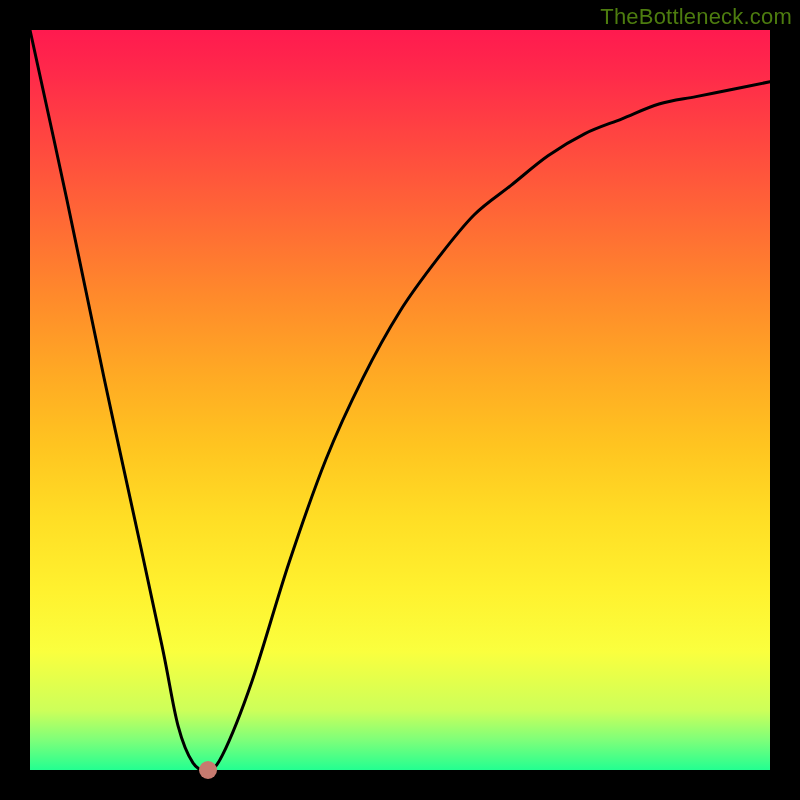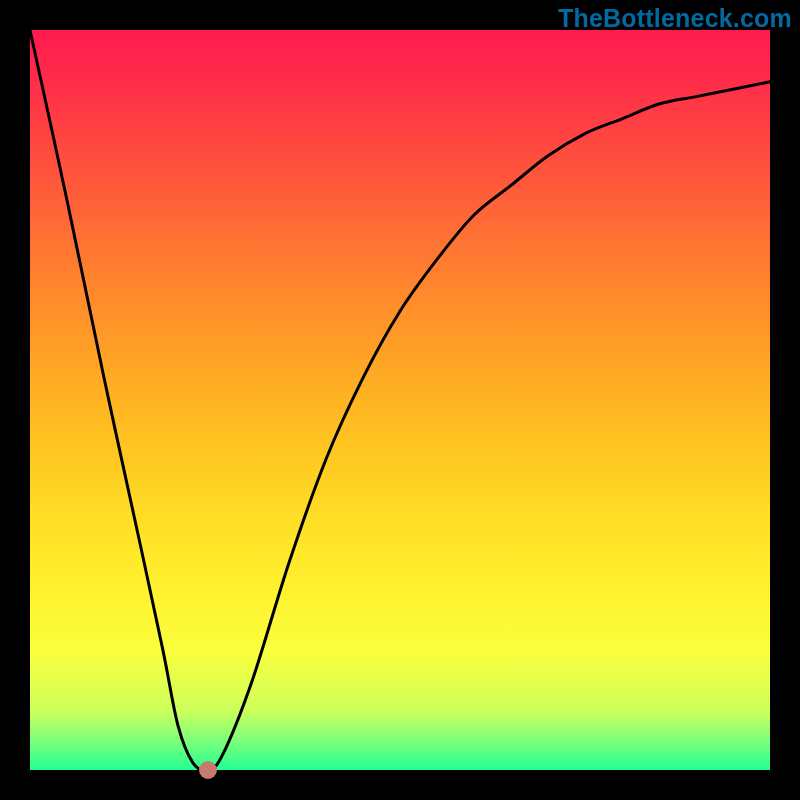--- a/index.html
+++ b/index.html
@@ -30,23 +30,23 @@
       #ccff5a 92%,
       #7dff7a 96%,
       #23ff91 100%
     );
   }
   .watermark {
     position: absolute;
     top: 4px;
     right: 8px;
     font-family: Arial, Helvetica, sans-serif;
-    font-size: 25px;
-    font-weight: 700;
-    color: #0369a1;
+    font-size: 22px;
+    font-weight: 400;
+    color: #4d7c0f;
     letter-spacing: 0.2px;
     user-select: none;
   }
   svg.curve {
     position: absolute;
     left: 0;
     top: 0;
     width: 740px;
     height: 740px;
     overflow: visible;

